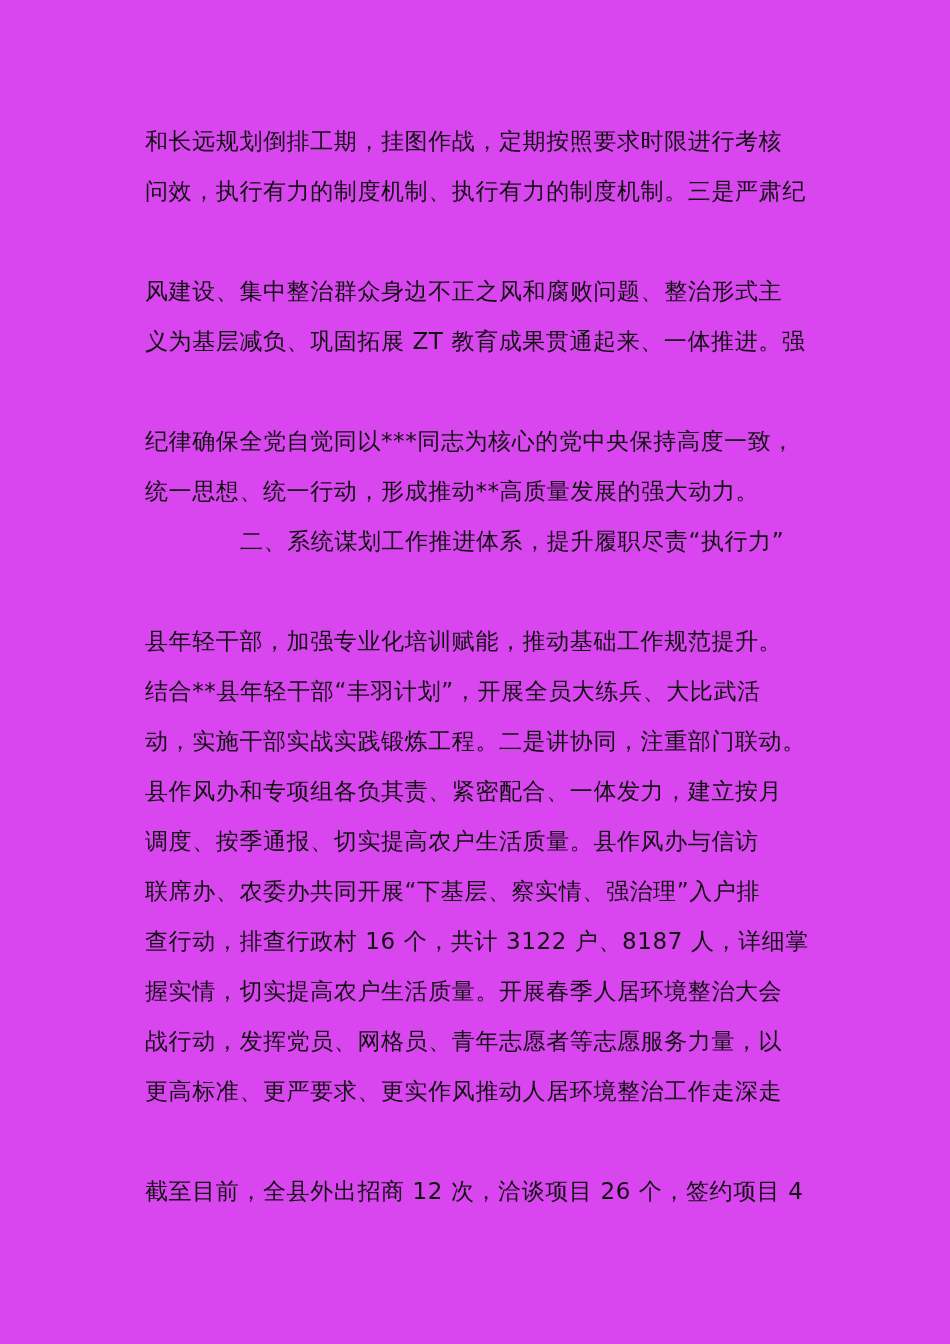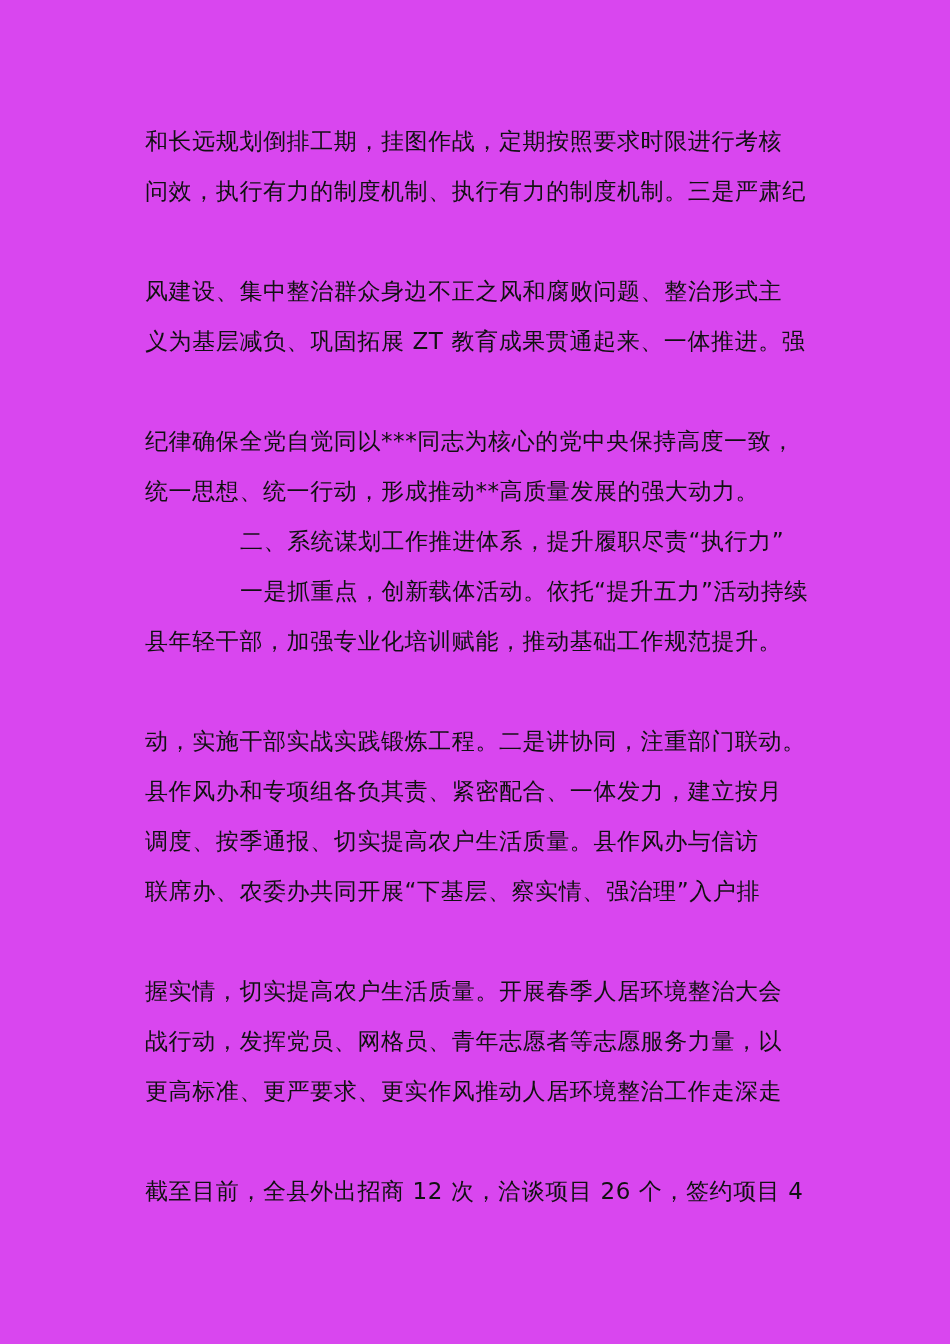--- a/index.html
+++ b/index.html
@@ -24,23 +24,24 @@
 <body>
 
 <div class="page">
   <div class="line" style="top:116px">和长远规划倒排工期，挂图作战，定期按照要求时限进行考核</div>
   <div class="line" style="top:166px">问效，执行有力的制度机制、执行有力的制度机制。三是严肃纪</div>
   <div class="line" style="top:266px">风建设、集中整治群众身边不正之风和腐败问题、整治形式主</div>
   <div class="line" style="top:316px">义为基层减负、巩固拓展 ZT 教育成果贯通起来、一体推进。强</div>
   <div class="line" style="top:416px">纪律确保全党自觉同以***同志为核心的党中央保持高度一致，</div>
   <div class="line" style="top:466px">统一思想、统一行动，形成推动**高质量发展的强大动力。</div>
   <div class="line indent" style="top:516px">二、系统谋划工作推进体系，提升履职尽责“执行力”</div>
-  <div class="line indent" style="top:566px">一是抓重点，创新载体活动。依托“提升五力”活动持续</div>
   <div class="line" style="top:616px">县年轻干部，加强专业化培训赋能，推动基础工作规范提升。</div>
+  <div class="line" style="top:666px">结合**县年轻干部“丰羽计划”，开展全员大练兵、大比武活</div>
   <div class="line" style="top:716px">动，实施干部实战实践锻炼工程。二是讲协同，注重部门联动。</div>
   <div class="line" style="top:766px">县作风办和专项组各负其责、紧密配合、一体发力，建立按月</div>
   <div class="line" style="top:816px">调度、按季通报、切实提高农户生活质量。县作风办与信访</div>
   <div class="line" style="top:866px">联席办、农委办共同开展“下基层、察实情、强治理”入户排</div>
+  <div class="line" style="top:916px">查行动，排查行政村 16 个，共计 3122 户、8187 人，详细掌</div>
   <div class="line" style="top:966px">握实情，切实提高农户生活质量。开展春季人居环境整治大会</div>
   <div class="line" style="top:1016px">战行动，发挥党员、网格员、青年志愿者等志愿服务力量，以</div>
   <div class="line" style="top:1066px">更高标准、更严要求、更实作风推动人居环境整治工作走深走</div>
   <div class="line" style="top:1166px">截至目前，全县外出招商 12 次，洽谈项目 26 个，签约项目 4</div>
 </div>
 
 </body></html>

